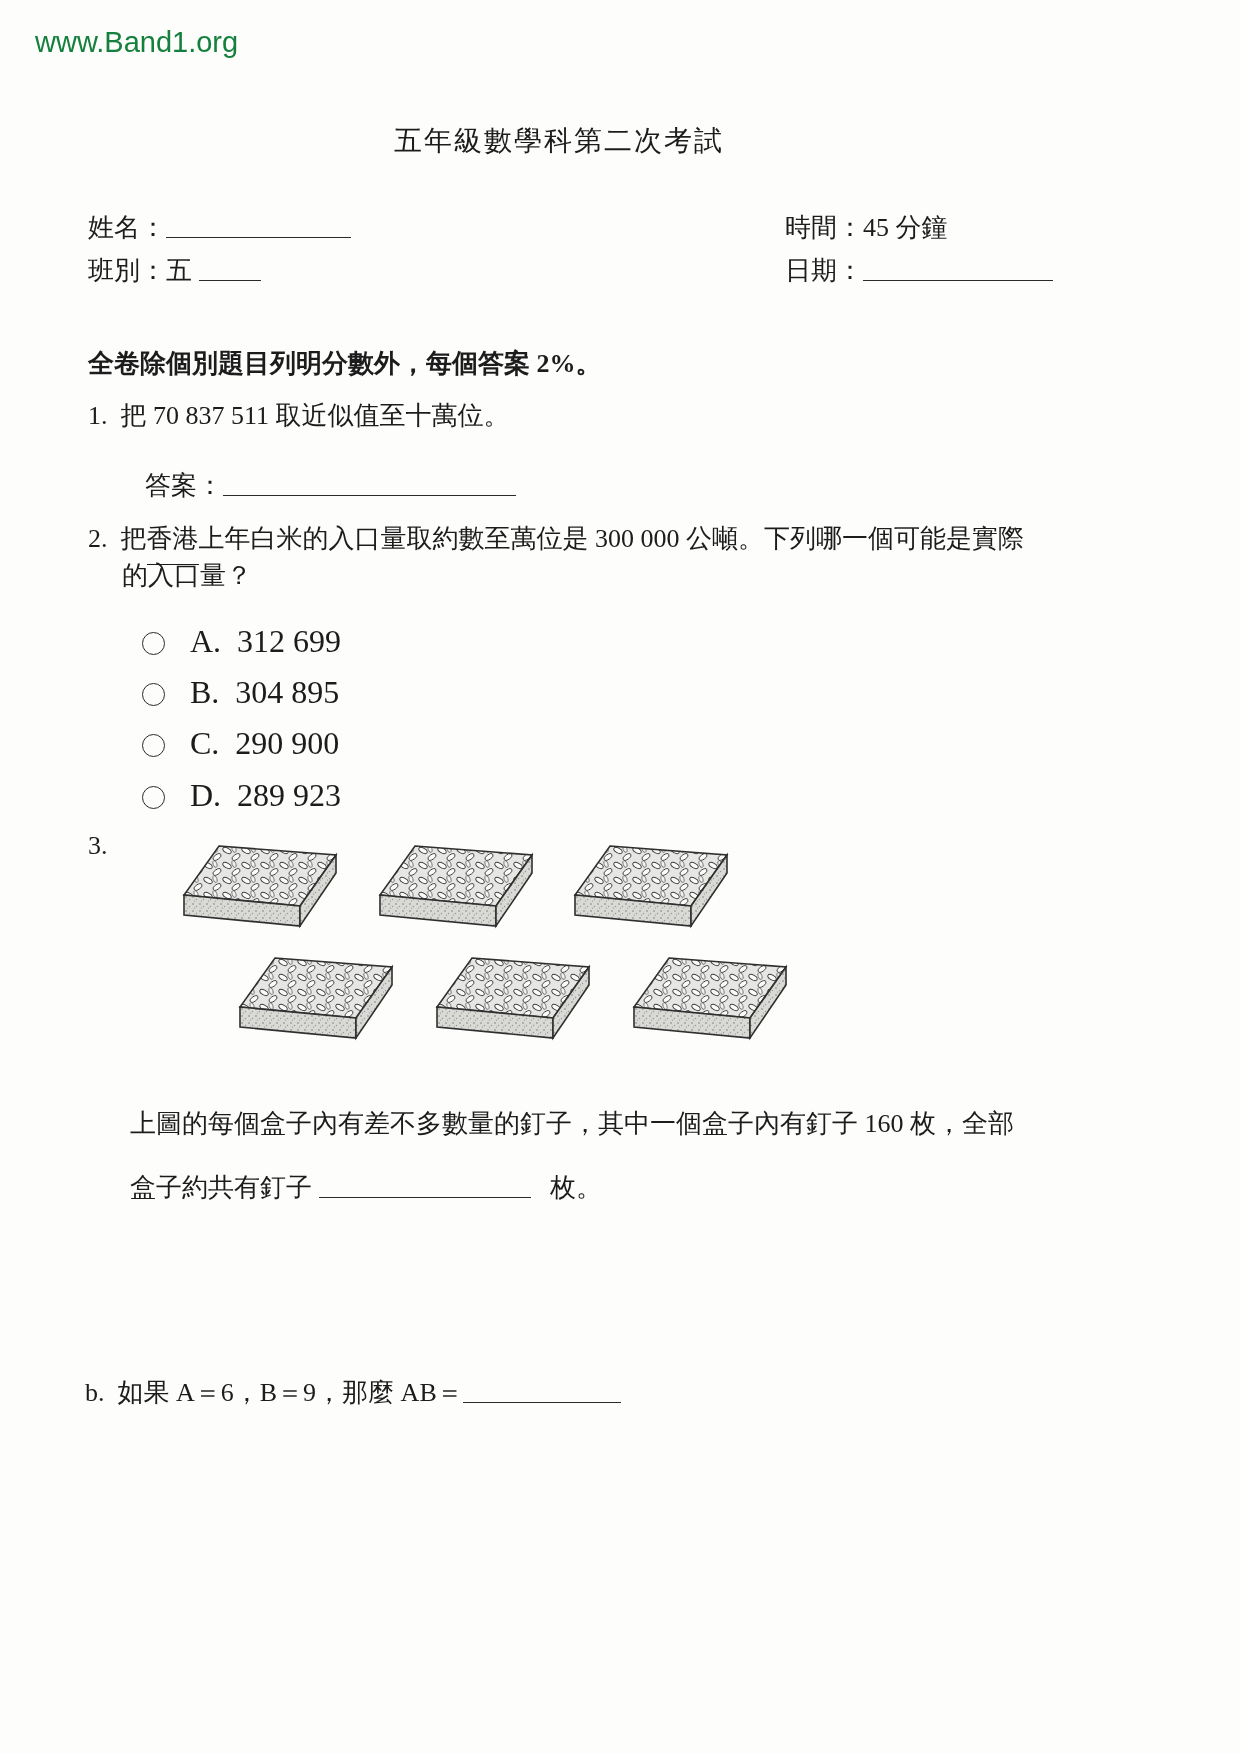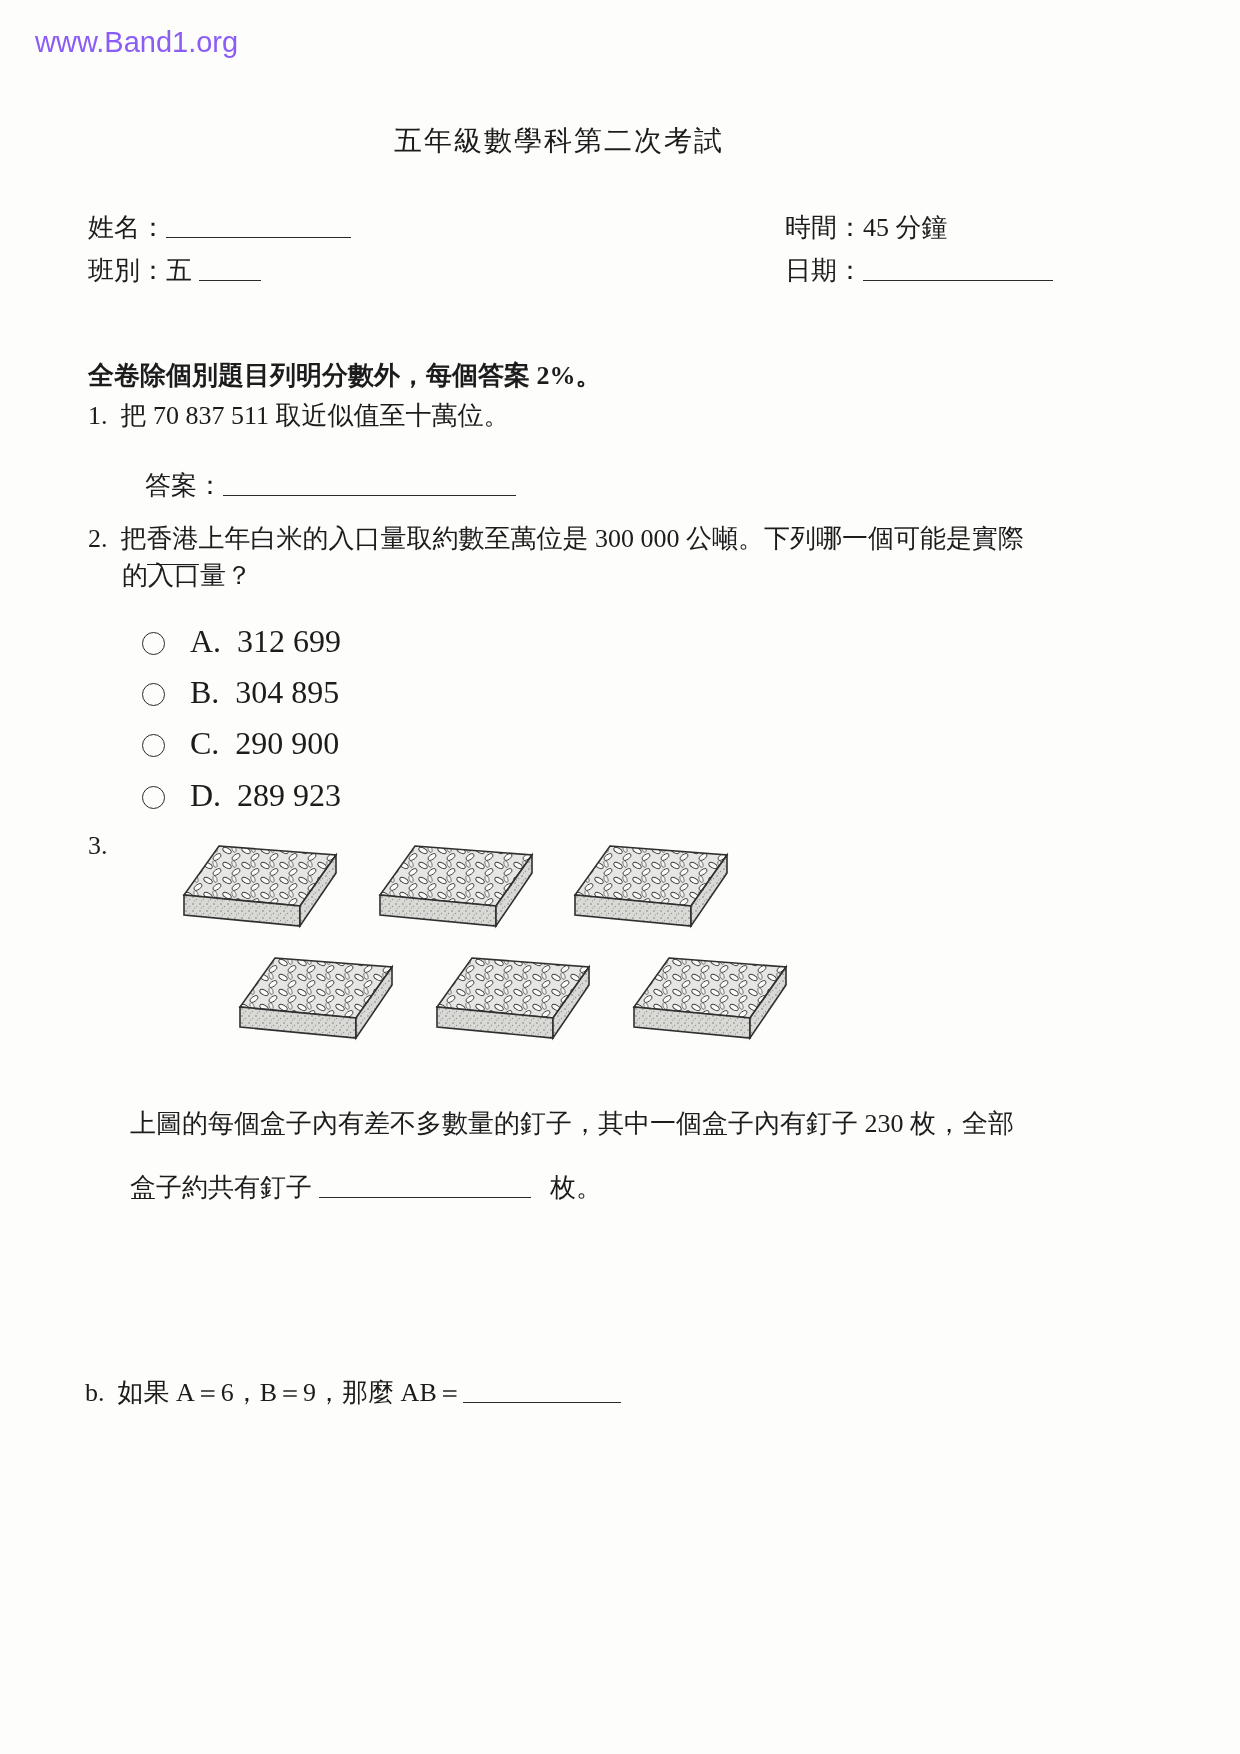--- a/index.html
+++ b/index.html
@@ -7,21 +7,21 @@
     position:relative;
     width:1240px;height:1754px;
     margin:0 auto;
     background:#fdfdfc;
     font-family:"Liberation Serif","DejaVu Serif",serif;
     color:#1c1c1c;
     overflow:hidden;
   }
   .abs{position:absolute;white-space:nowrap;}
   .t{font-size:26px;}
-  .watermark{font-family:"Liberation Sans","DejaVu Sans",sans-serif;font-size:29px;color:#8b5cf6;}
+  .watermark{font-family:"Liberation Sans","DejaVu Sans",sans-serif;font-size:29px;color:#15803d;}
   .title{font-size:28px;letter-spacing:2px;}
   .bold{font-weight:700;}
   .blank{
     display:inline-block;
     border-bottom:1.6px solid #2a2a2a;
     height:1.05em;
     vertical-align:-2px;
   }
   .qnum{display:inline-block;}
   .radio{
@@ -48,21 +48,21 @@
 
   <div class="abs title" style="left:394px;top:122px;">五年級數學科第二次考試</div>
   <div class="abs t" style="left:88px;top:253px;">
     <span>班別：五</span>&nbsp;<span class="blank" style="width:62px;"></span>
   </div>
   <div class="abs t" style="left:785px;top:210px;">時間：45 分鐘</div>
   <div class="abs t" style="left:785px;top:253px;">
     <span>日期：</span><span class="blank" style="width:190px;"></span>
   </div>
 
-  <div class="abs t bold" style="left:88px;top:358px;">全卷除個別題目列明分數外，每個答案 2%。</div>
+  <div class="abs t bold" style="left:88px;top:346px;">全卷除個別題目列明分數外，每個答案 2%。</div>
 
   <div class="abs t" style="left:88px;top:398px;">
     <span class="qnum">1.</span>&nbsp;
     <span>把 70 837 511 取近似值至十萬位。</span>
   </div>
   <div class="abs t" style="left:145px;top:468px;">
     <span>答案：</span><span class="blank" style="width:293px;"></span>
   </div>
 
   <div class="abs t" style="left:88px;top:521px;">
@@ -107,21 +107,21 @@
       </g>
     </defs>
     <use href="#nailbox" x="12" y="8"></use>
     <use href="#nailbox" x="208" y="8"></use>
     <use href="#nailbox" x="403" y="8"></use>
     <use href="#nailbox" x="68" y="120"></use>
     <use href="#nailbox" x="265" y="120"></use>
     <use href="#nailbox" x="462" y="120"></use>
   </svg>
 
-  <div class="abs t" style="left:130px;top:1106px;">上圖的每個盒子內有差不多數量的釘子，其中一個盒子內有釘子 230 枚，全部</div>
+  <div class="abs t" style="left:130px;top:1106px;">上圖的每個盒子內有差不多數量的釘子，其中一個盒子內有釘子 160 枚，全部</div>
   <div class="abs t" style="left:130px;top:1170px;">
     <span>盒子約共有釘子</span>&nbsp;<span class="blank" style="width:212px;"></span>&nbsp;&nbsp;&nbsp;<span>枚。</span>
   </div>
 
   <div class="abs t" style="left:85px;top:1375px;">
     <span>b.</span>&nbsp;
     <span>如果 A＝6，B＝9，那麼 AB＝</span><span class="blank" style="width:158px;"></span>
   </div>
 
 </div>

